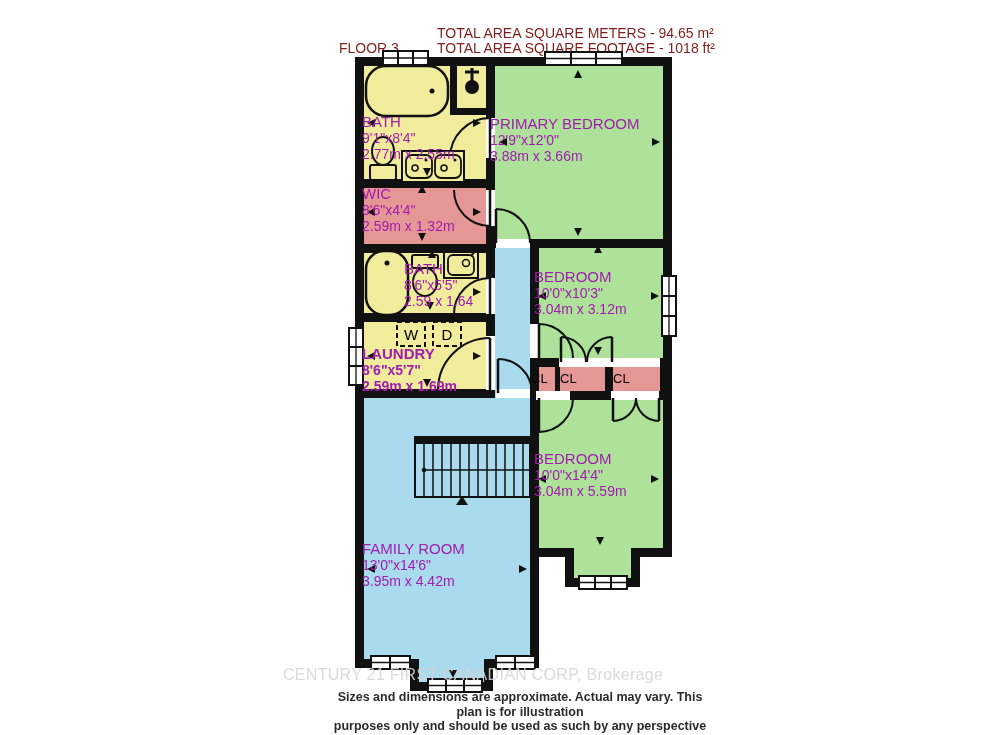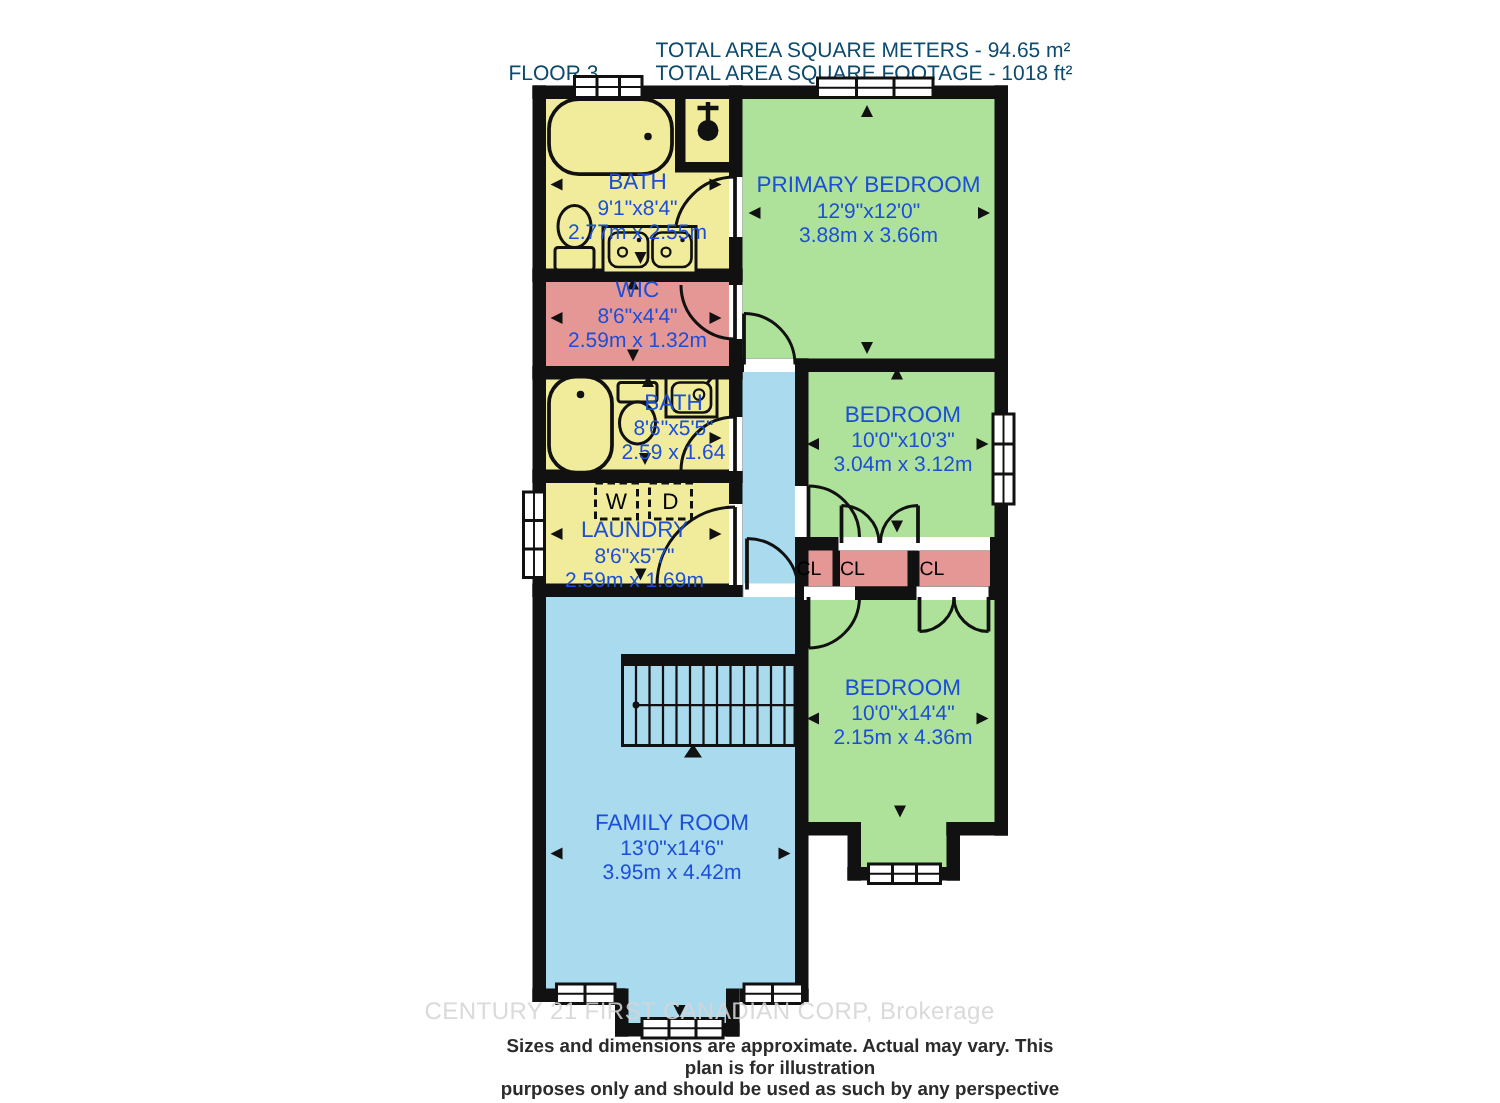--- a/index.html
+++ b/index.html
@@ -1,20 +1,20 @@
 <!DOCTYPE html>
 <html><head>
 <meta charset="utf-8">
 <style>
   html,body{margin:0;padding:0;background:#fff;}
   .canvas{position:relative;width:1000px;height:735px;background:#fff;overflow:hidden;
           font-family:"Liberation Sans",sans-serif;}
   .plan-svg{position:absolute;left:0;top:0;width:1000px;height:735px;}
-  .hdr{position:absolute;color:#0c4a6e;font-size:14px;white-space:nowrap;}
-  .lbl{position:absolute;text-align:center;color:#1d4ed8;z-index:5;}
+  .hdr{position:absolute;color:#7f1d1d;font-size:14px;white-space:nowrap;}
+  .lbl{position:absolute;color:#a21caf;z-index:5;}
   .lbl .name{font-size:15px;line-height:17px;}
   .lbl .dim{font-size:14px;line-height:16px;}
   .cl-lbl{position:absolute;text-align:left;color:#000;font-size:13px;z-index:5;}
   .wd-lbl{position:absolute;text-align:center;color:#000;font-size:15px;z-index:5;}
   .watermark{position:absolute;left:283px;top:666px;font-size:16px;letter-spacing:.3px;
              color:rgba(213,213,213,.88);white-space:nowrap;z-index:6;}
   .disclaimer{position:absolute;left:330px;top:690px;width:380px;text-align:center;
               font-size:12.5px;font-weight:600;color:#2b2b2b;line-height:14.5px;z-index:6;}
 </style>
 </head>
@@ -291,34 +291,34 @@
   <div class="lbl" style="left:362px;top:185px;width:126px;">
     <div class="name">WIC</div>
     <div class="dim">8'6"x4'4"</div>
     <div class="dim">2.59m x 1.32m</div>
   </div>
   <div class="lbl" style="left:404px;top:260px;width:90px;">
     <div class="name">BATH</div>
     <div class="dim">8'6"x5'5"</div>
     <div class="dim">2.59 x 1.64</div>
   </div>
-  <div class="lbl" style="left:362px;top:345px;width:122px;">
+  <div class="lbl" style="left:362px;top:345px;width:122px;font-weight:bold;">
     <div class="name">LAUNDRY</div>
     <div class="dim">8'6"x5'7"</div>
     <div class="dim">2.59m x 1.69m</div>
   </div>
   <div class="lbl" style="left:534px;top:268px;width:136px;">
     <div class="name">BEDROOM</div>
     <div class="dim">10'0"x10'3"</div>
     <div class="dim">3.04m x 3.12m</div>
   </div>
   <div class="lbl" style="left:534px;top:450px;width:136px;">
     <div class="name">BEDROOM</div>
     <div class="dim">10'0"x14'4"</div>
-    <div class="dim">2.15m x 4.36m</div>
+    <div class="dim">3.04m x 5.59m</div>
   </div>
   <div class="lbl" style="left:362px;top:540px;width:172px;">
     <div class="name">FAMILY ROOM</div>
     <div class="dim">13'0"x14'6"</div>
     <div class="dim">3.95m x 4.42m</div>
   </div>
 
   <div class="cl-lbl" style="left:531px;top:371px;width:28px;">CL</div>
   <div class="cl-lbl" style="left:560px;top:371px;width:45px;">CL</div>
   <div class="cl-lbl" style="left:613px;top:371px;width:47px;">CL</div>

